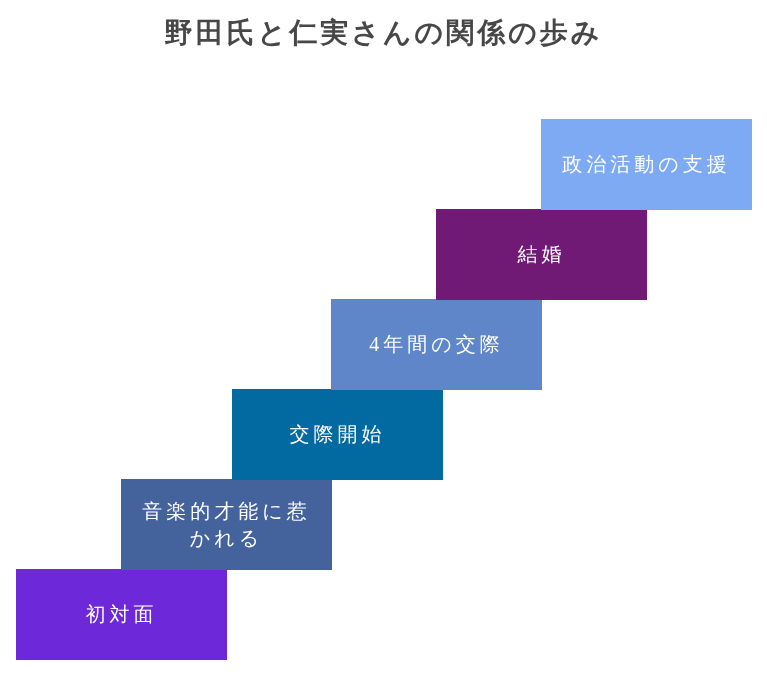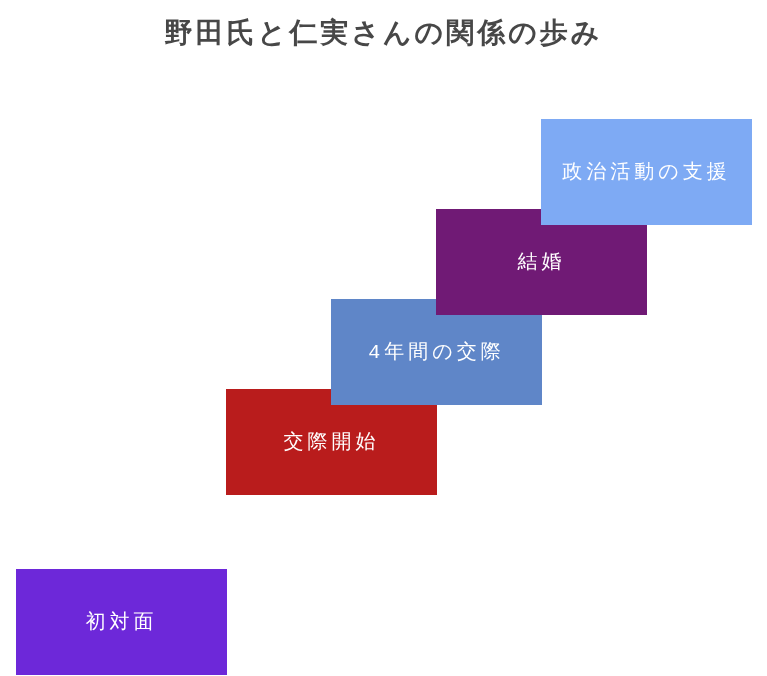--- a/index.html
+++ b/index.html
@@ -6,42 +6,42 @@
     margin: 0;
     padding: 0;
     background: #ffffff;
   }
   .canvas {
     position: relative;
     width: 767px;
     height: 676px;
     background: #ffffff;
     overflow: hidden;
-    font-family: Liberation Mono, monospace;
+    font-family: Liberation Serif, serif;
   }
   .title {
     position: absolute;
     top: 14px;
     left: 0;
     width: 100%;
     margin: 0;
     text-align: center;
     font-size: 28px;
     font-weight: bold;
     letter-spacing: 3px;
     color: #474747;
   }
   .staircase {
     position: absolute;
     inset: 0;
   }
   .step {
     position: absolute;
     width: 211px;
-    height: 106px;
+    height: 91px;
     display: flex;
     align-items: center;
     justify-content: center;
     text-align: center;
     padding: 0 12px;
     box-sizing: border-box;
     color: #ffffff;
     font-size: 20px;
     letter-spacing: 4px;
     line-height: 1.35;
@@ -49,21 +49,24 @@
 </style>
 </head>
 <body style="background: rgb(255, 255, 255);">
 
 <div class="canvas" style="background: rgb(255, 255, 255);">
   <h1 class="title" style="color: rgb(71, 71, 71);">野田氏と仁実さんの関係の歩み</h1>
   <div class="staircase">
       <div class="step" style="left: 16px; top: 569px; background: #6d28d9; z-index: 1; color: rgb(255, 255, 255);">
         <span>初対面</span>
       </div>
-      <div class="step" style="left: 226px; top: 389px; background: #b91c1c; z-index: 3; color: rgb(255, 255, 255);">
+      <div class="step" style="left: 121px; top: 479px; background: rgb(68, 99, 156); z-index: 2; color: rgb(255, 255, 255);">
+        <span>音楽的才能に惹かれる</span>
+      </div>
+      <div class="step" style="left: 232px; top: 389px; background: #0369a1; z-index: 3; color: rgb(255, 255, 255);">
         <span>交際開始</span>
       </div>
       <div class="step" style="left: 331px; top: 299px; background: rgb(95, 134, 200); z-index: 4; color: rgb(255, 255, 255); text-align: center;">
         <span>4年間の交際</span>
       </div>
       <div class="step" style="left: 436px; top: 209px; background: #701a75; z-index: 5; color: rgb(255, 255, 255);">
         <span>結婚</span>
       </div>
       <div class="step" style="left: 541px; top: 119px; background: rgb(126, 170, 244); z-index: 6; color: rgb(255, 255, 255);">
         <span>政治活動の支援</span>

